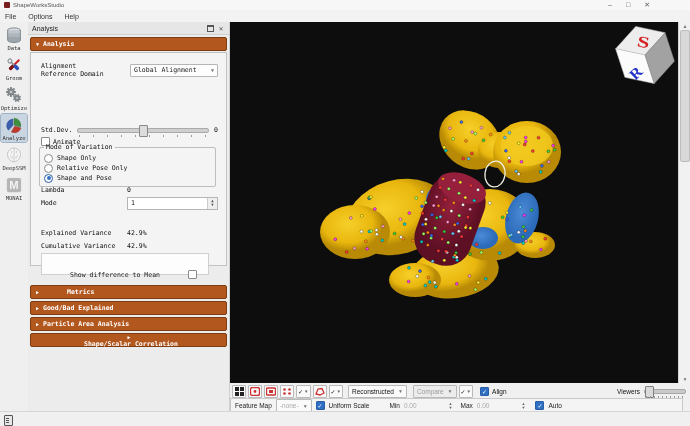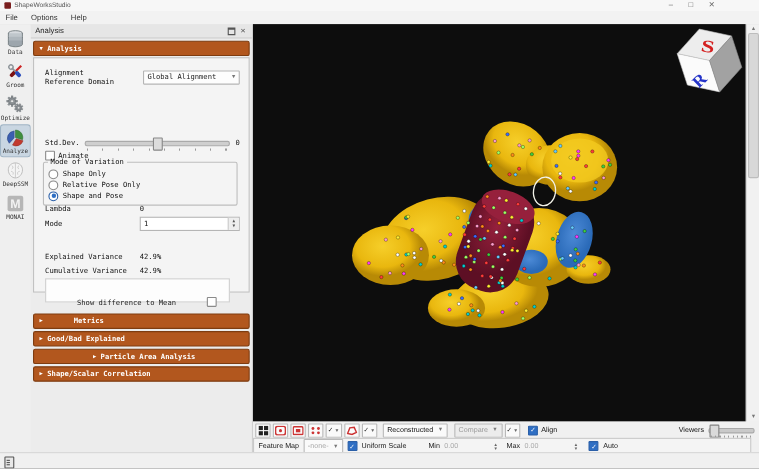--- a/index.html
+++ b/index.html
@@ -307,25 +307,25 @@
 
   <div id="sections">
       <div class="acc-header" style="margin-top: 2px; gap: 24px;">
         <span class="arrow">▶</span>
         <span>Metrics</span>
       </div>
       <div class="acc-header" style="margin-top: 2px;">
         <span class="arrow">▶</span>
         <span>Good/Bad Explained</span>
       </div>
-      <div class="acc-header" style="margin-top: 2px; justify-content: center;">
+      <div class="acc-header" style="margin-top: 2px;">
         <span class="arrow">▶</span>
         <span>Particle Area Analysis</span>
       </div>
-      <div class="acc-header" style="margin-top: 2px;">
+      <div class="acc-header" style="margin-top: 2px; flex-direction: column;">
         <span class="arrow">▶</span>
         <span>Shape/Scalar Correlation</span>
       </div>
     </div>
 </div>
 
 <div class="abs" id="viewer"><svg width="448" height="361" viewBox="0 0 448 361">
       <defs>
         <radialGradient id="gy" cx="40%" cy="35%">
           <stop offset="0%" stop-color="#f6cf2a"></stop>

